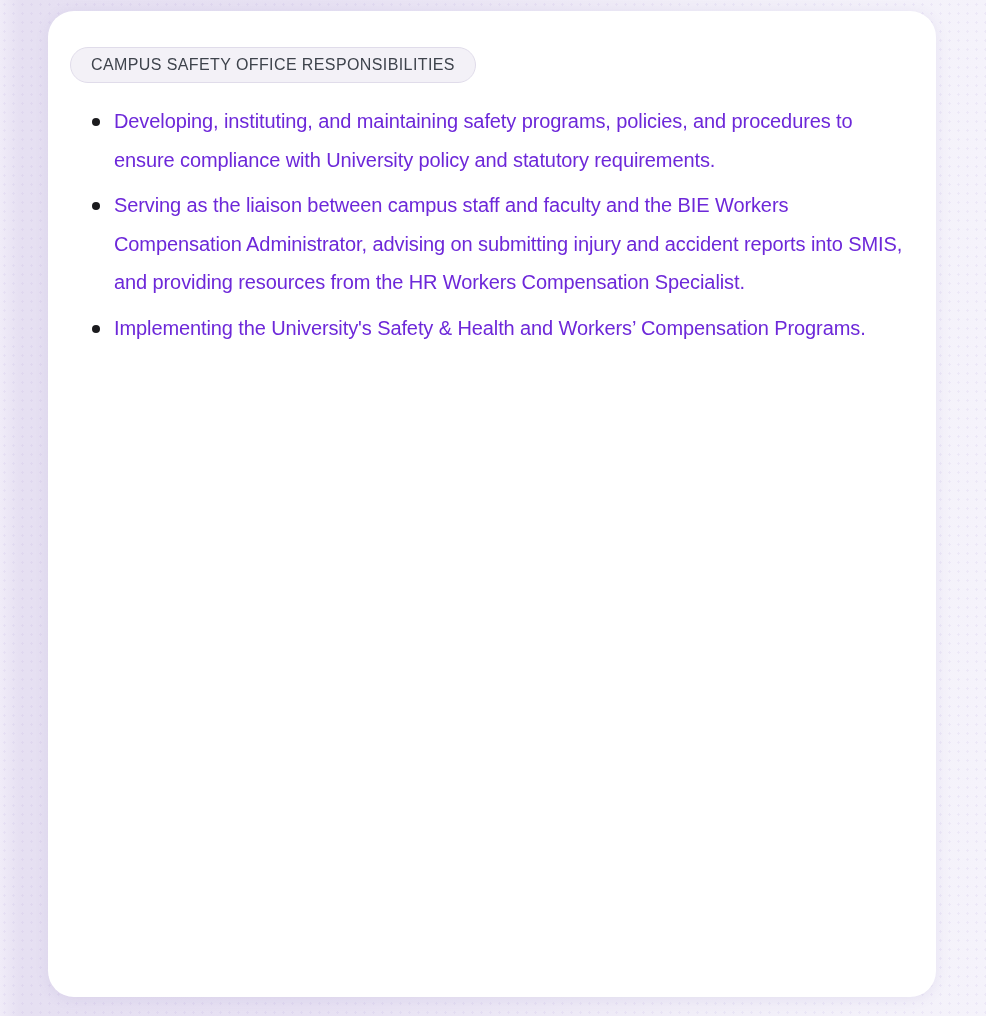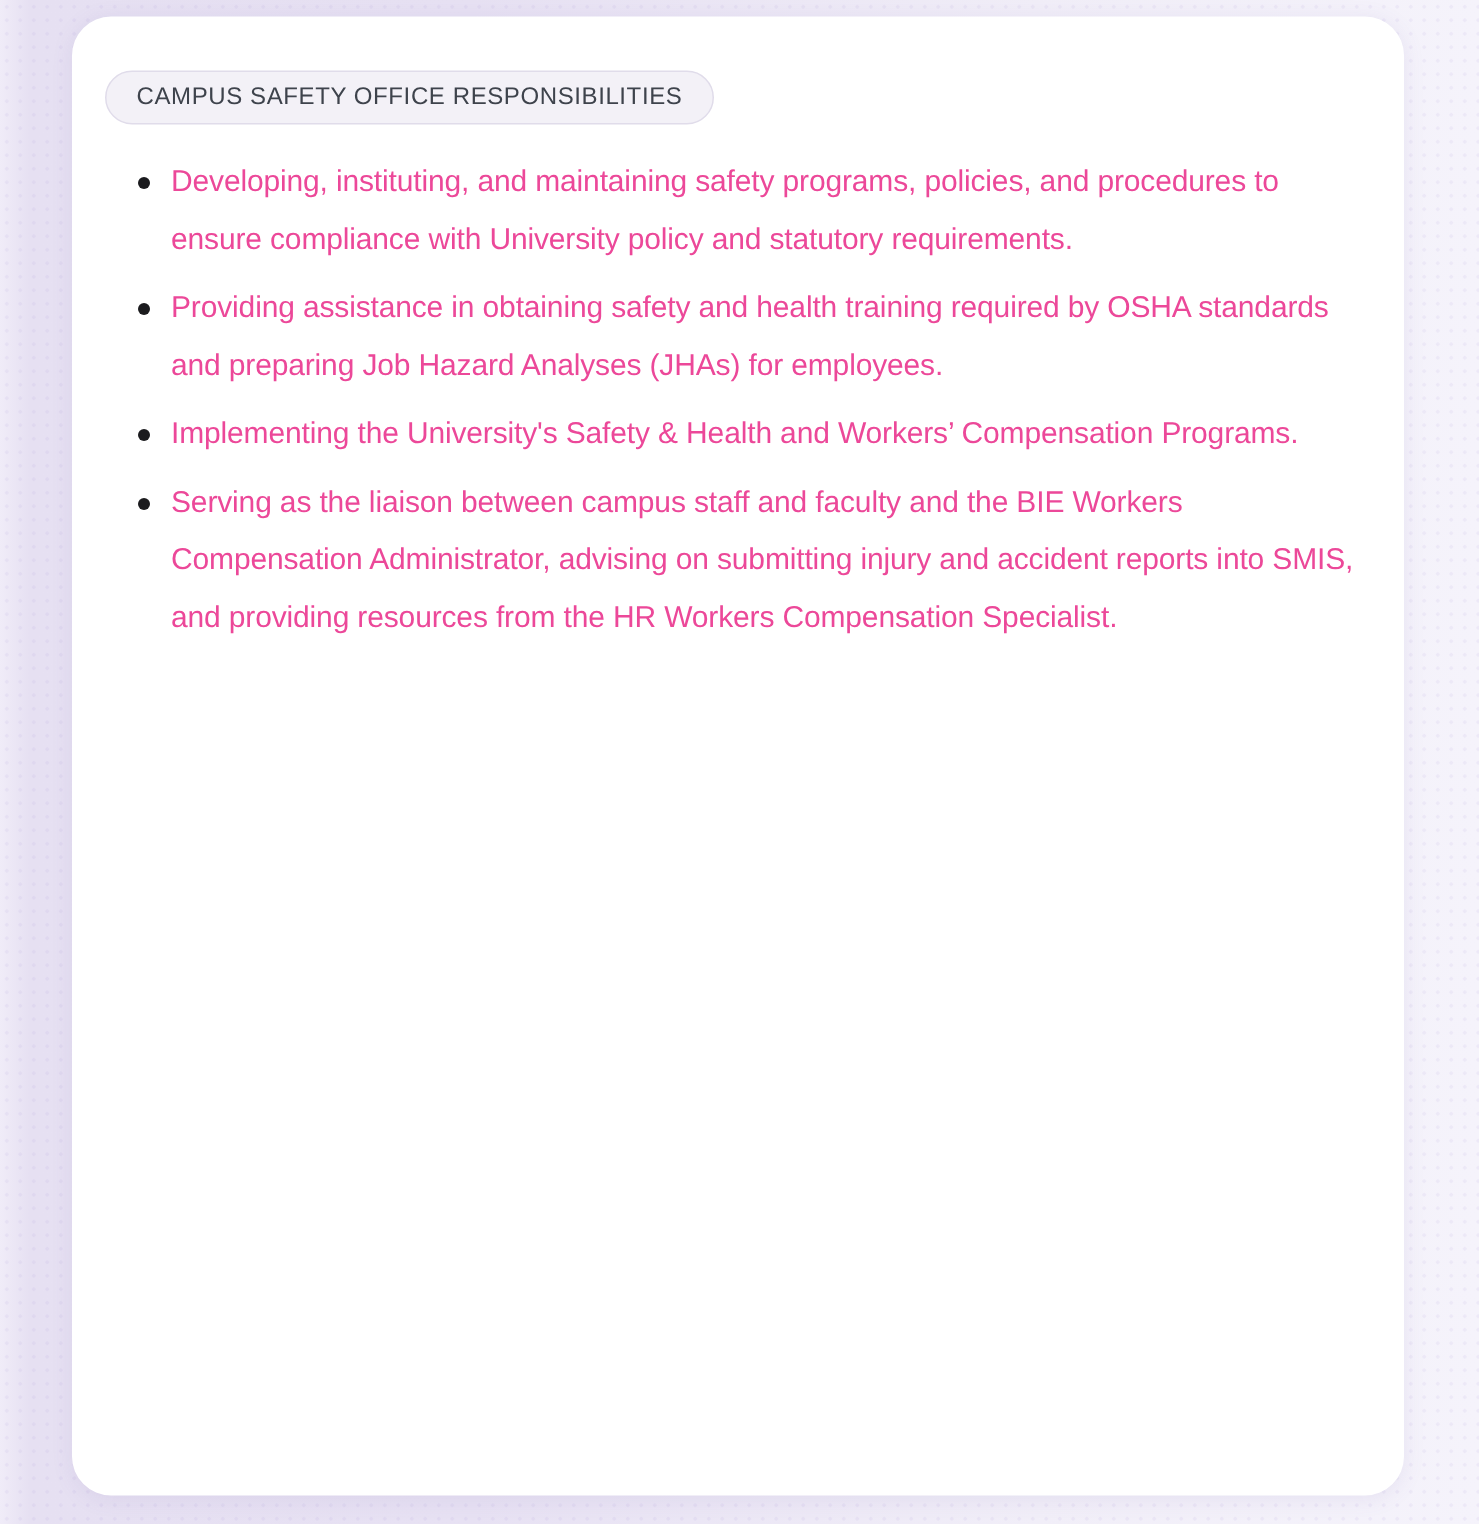--- a/index.html
+++ b/index.html
@@ -57,42 +57,38 @@
     margin-top: 16px;
     margin-right: 6px;
   }
   .item-text {
     display: block;
     width: 808px;
     padding-left: 8px;
     font-size: 20px;
     line-height: 38.5px;
     letter-spacing: -0.1px;
-    color: #ec4899;
+    color: #6d28d9;
   }
 </style>
 </head>
 <body>
 
 <div class="card">
 
   <span class="badge">CAMPUS SAFETY OFFICE RESPONSIBILITIES</span>
 
   <ul class="resp-list">
     <li class="resp-item">
       <span class="bullet-dot"></span>
       <span class="item-text">Developing, instituting, and maintaining safety programs, policies, and procedures to ensure compliance with University policy and statutory requirements.</span>
     </li>
     <li class="resp-item">
       <span class="bullet-dot"></span>
-      <span class="item-text">Providing assistance in obtaining safety and health training required by OSHA standards and preparing Job Hazard Analyses (JHAs) for employees.</span>
+      <span class="item-text">Serving as the liaison between campus staff and faculty and the BIE Workers Compensation Administrator, advising on submitting injury and accident reports into SMIS, and providing resources from the HR Workers Compensation Specialist.</span>
     </li>
     <li class="resp-item">
       <span class="bullet-dot"></span>
       <span class="item-text">Implementing the University's Safety &amp; Health and Workers’ Compensation Programs.</span>
-    </li>
-    <li class="resp-item">
-      <span class="bullet-dot"></span>
-      <span class="item-text">Serving as the liaison between campus staff and faculty and the BIE Workers Compensation Administrator, advising on submitting injury and accident reports into SMIS, and providing resources from the HR Workers Compensation Specialist.</span>
     </li>
   </ul>
 
 </div>
 
 </body></html>

